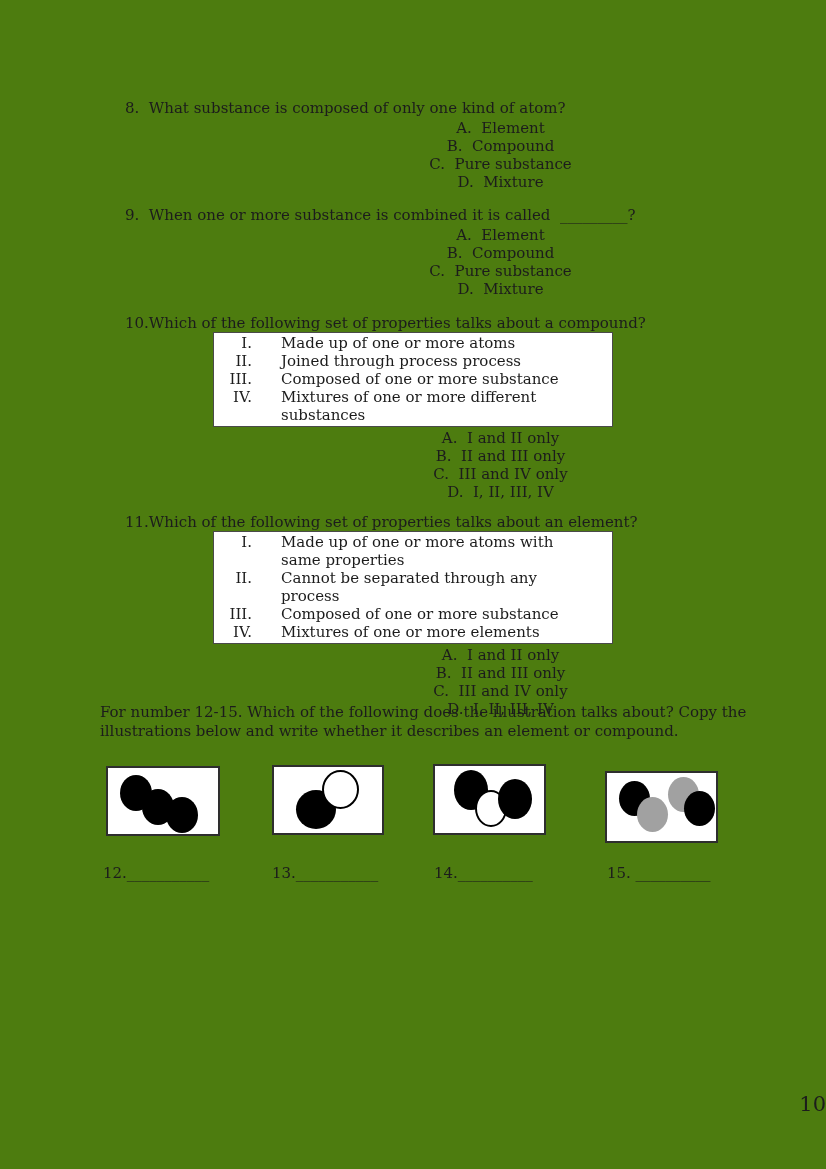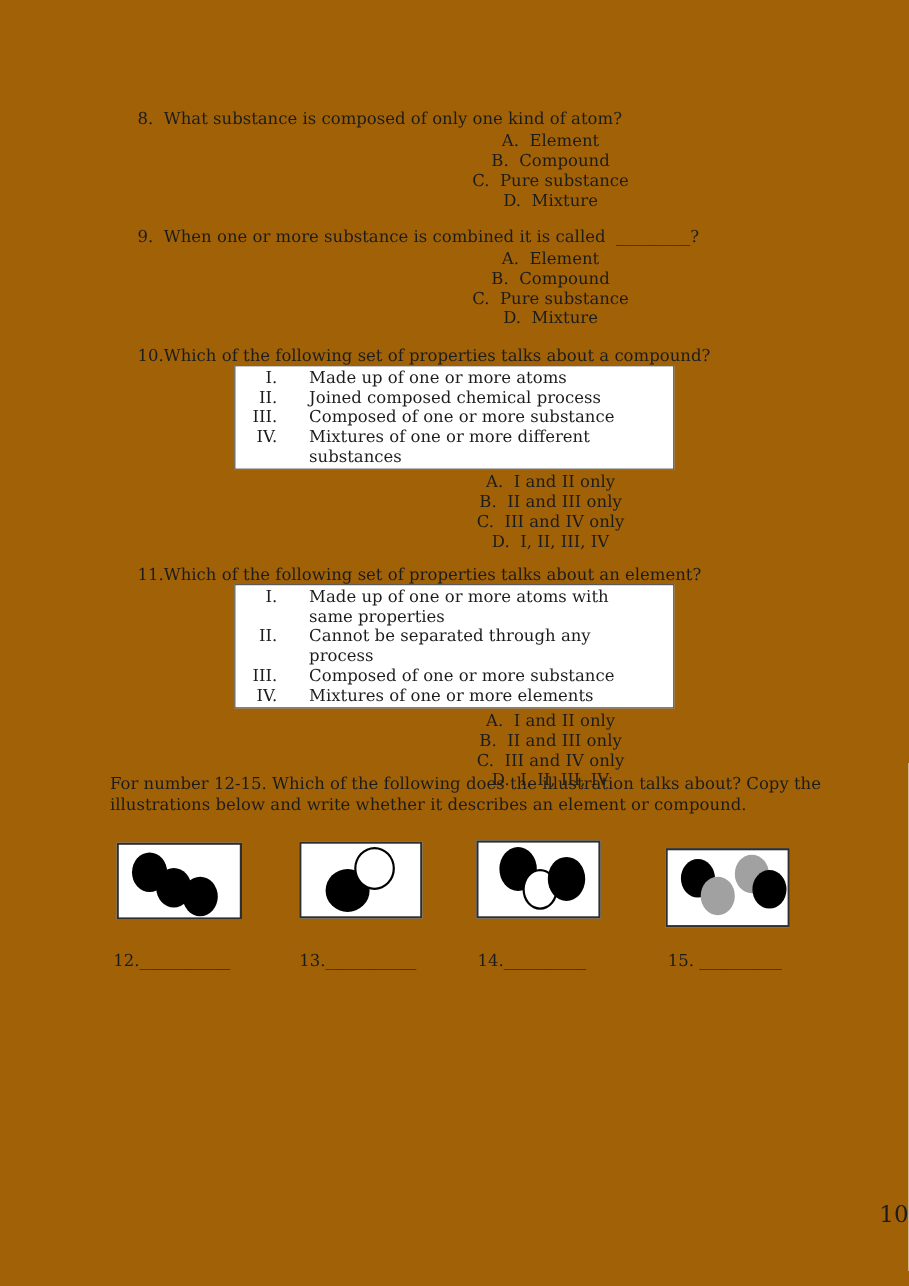--- a/index.html
+++ b/index.html
@@ -1,21 +1,21 @@
 <!DOCTYPE html>
 <html><head>
 <meta charset="utf-8">
 <style>
   * { box-sizing: border-box; }
   html, body { margin: 0; padding: 0; background: #ffffff; }
   .page {
     position: relative;
     width: 826px;
     height: 1169px;
-    background: #a16207;
+    background: #4d7c0f;
     font-family: "DejaVu Serif", "Liberation Serif", serif;
     font-size: 15px;
     color: #1c1c1c;
     overflow: hidden;
   }
   .question { position: absolute; left: 0; right: 0; }
   .q-text { padding-left: 125px; white-space: pre-wrap; line-height: 17px; }
   .options { padding-left: 175px; margin-top: 2px; text-align: center; }
   .option { white-space: pre-wrap; line-height: 18px; height: 18px; }
   .numeral-box {
@@ -87,21 +87,21 @@
 
   <section class="question" style="top:315px">
     <div class="q-text">10.Which of the following set of properties talks about a compound?</div>
     <div class="numeral-box">
       <div class="box-row">
         <span class="box-num">I.</span>
         <span class="box-text">Made up of one or more atoms</span>
       </div>
       <div class="box-row">
         <span class="box-num">II.</span>
-        <span class="box-text">Joined composed chemical process</span>
+        <span class="box-text">Joined through process process</span>
       </div>
       <div class="box-row">
         <span class="box-num">III.</span>
         <span class="box-text">Composed of one or more substance</span>
       </div>
       <div class="box-row">
         <span class="box-num">IV.</span>
         <span class="box-text">Mixtures of one or more different substances</span>
       </div>
     </div>

